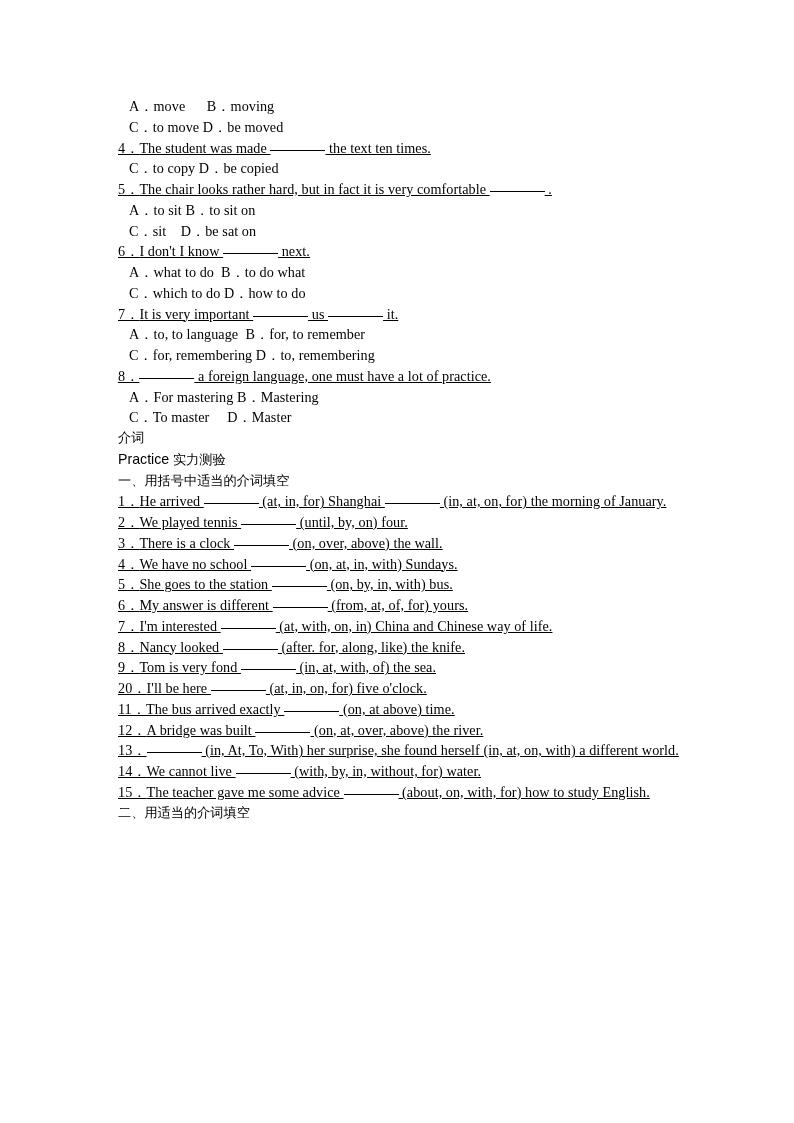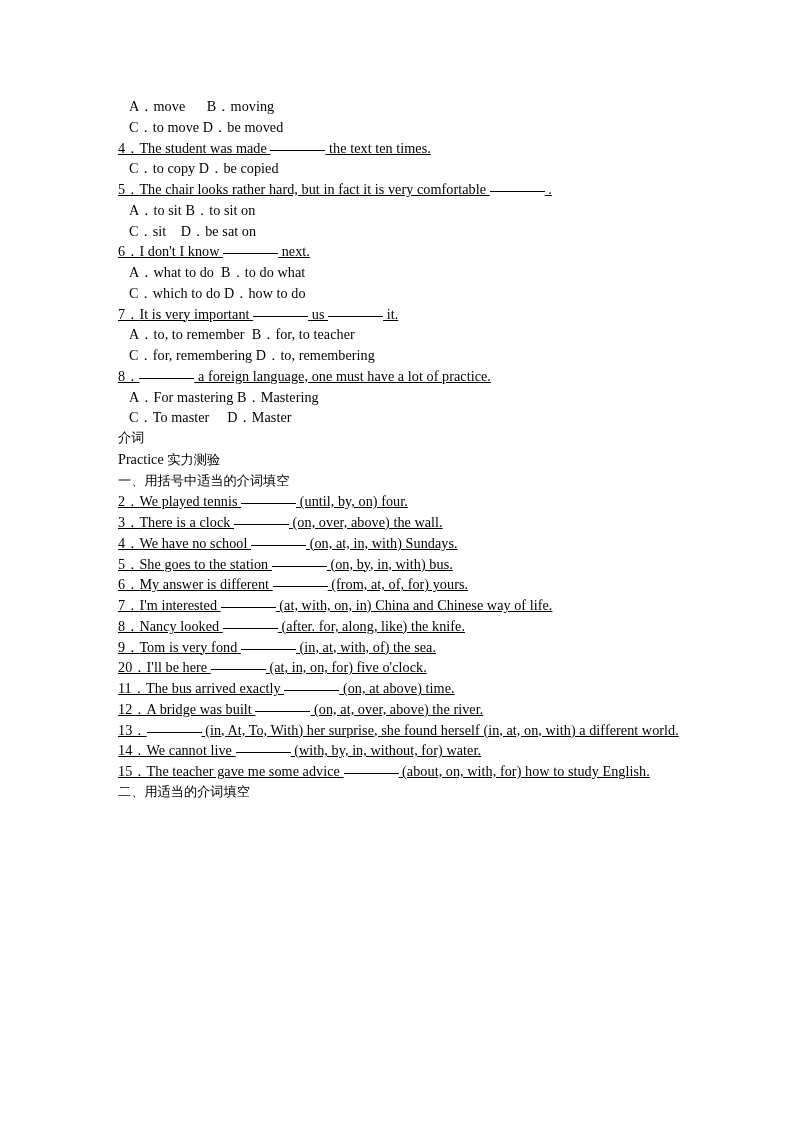--- a/index.html
+++ b/index.html
@@ -53,21 +53,21 @@
   .cn-mixed {
     font-size: 13.6px;
     line-height: 20.75px;
     white-space: pre;
   }
   .cn-mixed .han {
     font-family: Liberation Sans, sans-serif;
     font-size: 13.2px;
   }
   .cn-mixed .latin {
-    font-family: Liberation Serif, serif;
+    font-family: Liberation Sans, sans-serif;
     font-size: 14.2px;
   }
   .blank {
     display: inline-block;
     border-bottom: 1.15px solid #000;
     vertical-align: 2px;
     height: 11px;
   }
   .b-std { width: 55px; }
 </style>
@@ -85,31 +85,32 @@
 
     <div class="line stem"><span>5．</span><span>The chair looks rather hard, but in fact it is very comfortable </span><span class="blank b-std"></span><span> .</span></div>
     <div class="line opt">A．to sit B．to sit on</div>
     <div class="line opt">C．sit    D．be sat on</div>
 
     <div class="line stem"><span>6．</span><span>I don't I know </span><span class="blank b-std"></span><span> next.</span></div>
     <div class="line opt">A．what to do  B．to do what</div>
     <div class="line opt">C．which to do D．how to do</div>
 
     <div class="line stem"><span>7．</span><span>It is very important </span><span class="blank b-std"></span><span> us </span><span class="blank b-std"></span><span> it.</span></div>
-    <div class="line opt">A．to, to remember  B．for, to teacher</div>
+    <div class="line opt">A．to, to language  B．for, to remember</div>
     <div class="line opt">C．for, remembering D．to, remembering</div>
 
     <div class="line stem"><span>8．</span><span></span><span class="blank b-std"></span><span> a foreign language, one must have a lot of practice.</span></div>
     <div class="line opt">A．For mastering B．Mastering</div>
     <div class="line opt">C．To master     D．Master</div>
 
     <div class="cn">介词</div>
     <div class="cn-mixed"><span class="latin">Practice</span><span class="han"> </span><span class="han">实力测验</span></div>
     <div class="cn">一、用括号中适当的介词填空</div>
 
+    <div class="line stem"><span>1．</span><span>He arrived </span><span class="blank b-std"></span><span> (at, in, for) Shanghai </span><span class="blank b-std"></span><span> (in, at, on, for) the morning of January.</span></div>
 
     <div class="line stem"><span>2．</span><span>We played tennis </span><span class="blank b-std"></span><span> (until, by, on) four.</span></div>
 
     <div class="line stem"><span>3．</span><span>There is a clock </span><span class="blank b-std"></span><span> (on, over, above) the wall.</span></div>
 
     <div class="line stem"><span>4．</span><span>We have no school </span><span class="blank b-std"></span><span> (on, at, in, with) Sundays.</span></div>
 
     <div class="line stem"><span>5．</span><span>She goes to the station </span><span class="blank b-std"></span><span> (on, by, in, with) bus.</span></div>
 
     <div class="line stem"><span>6．</span><span>My answer is different </span><span class="blank b-std"></span><span> (from, at, of, for) yours.</span></div>

